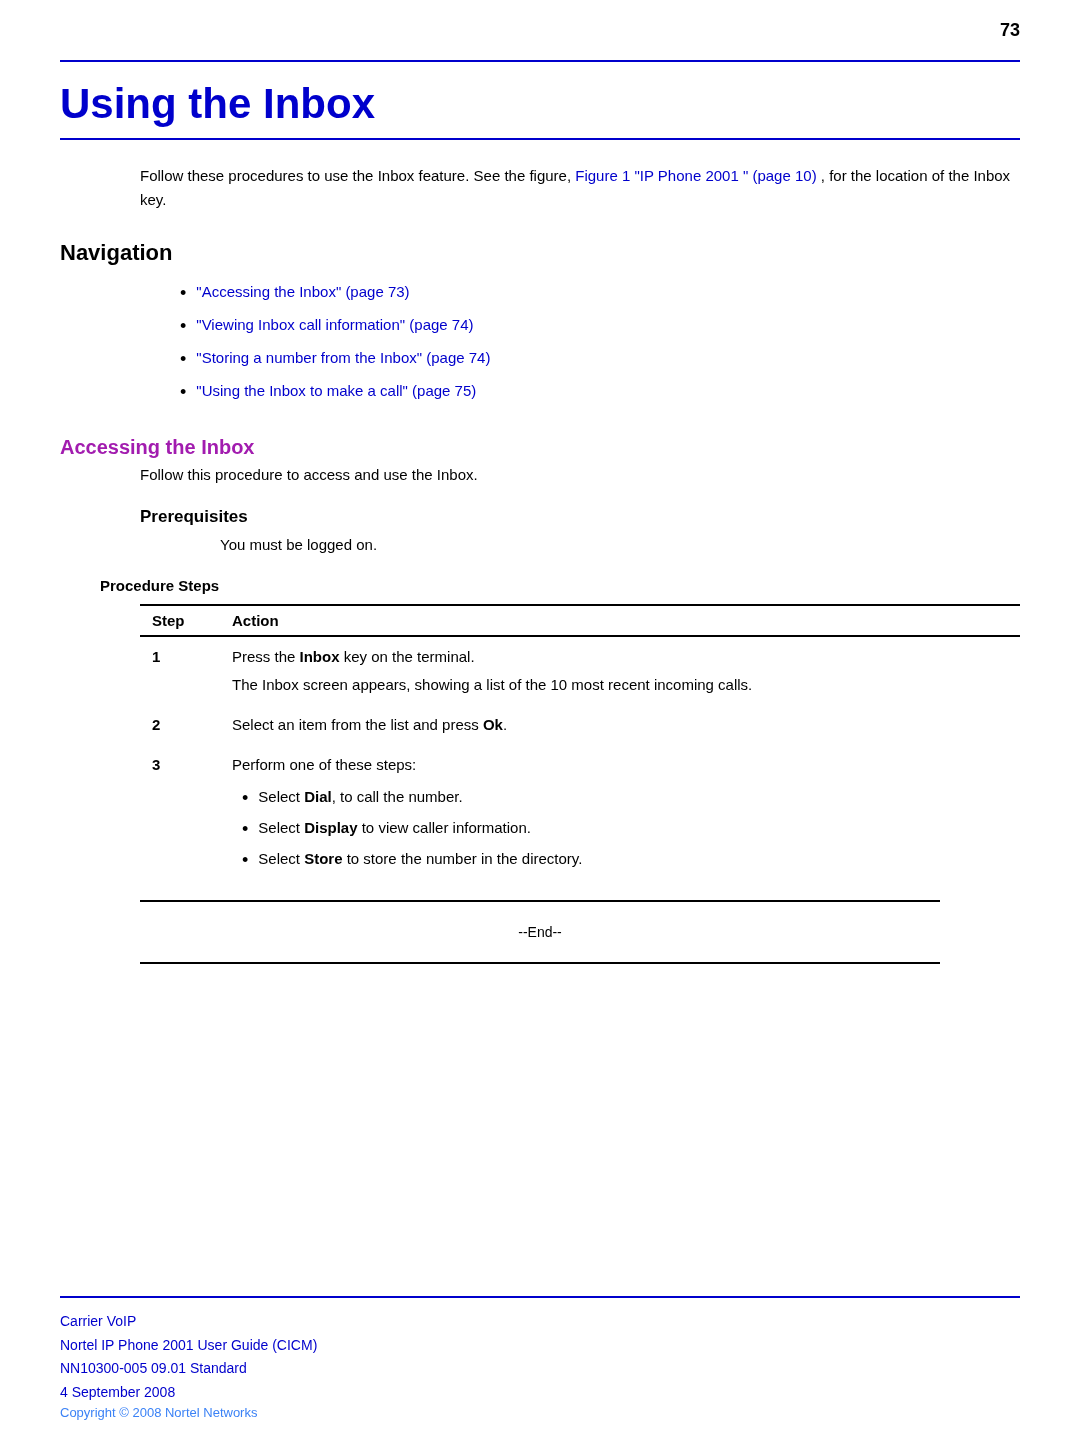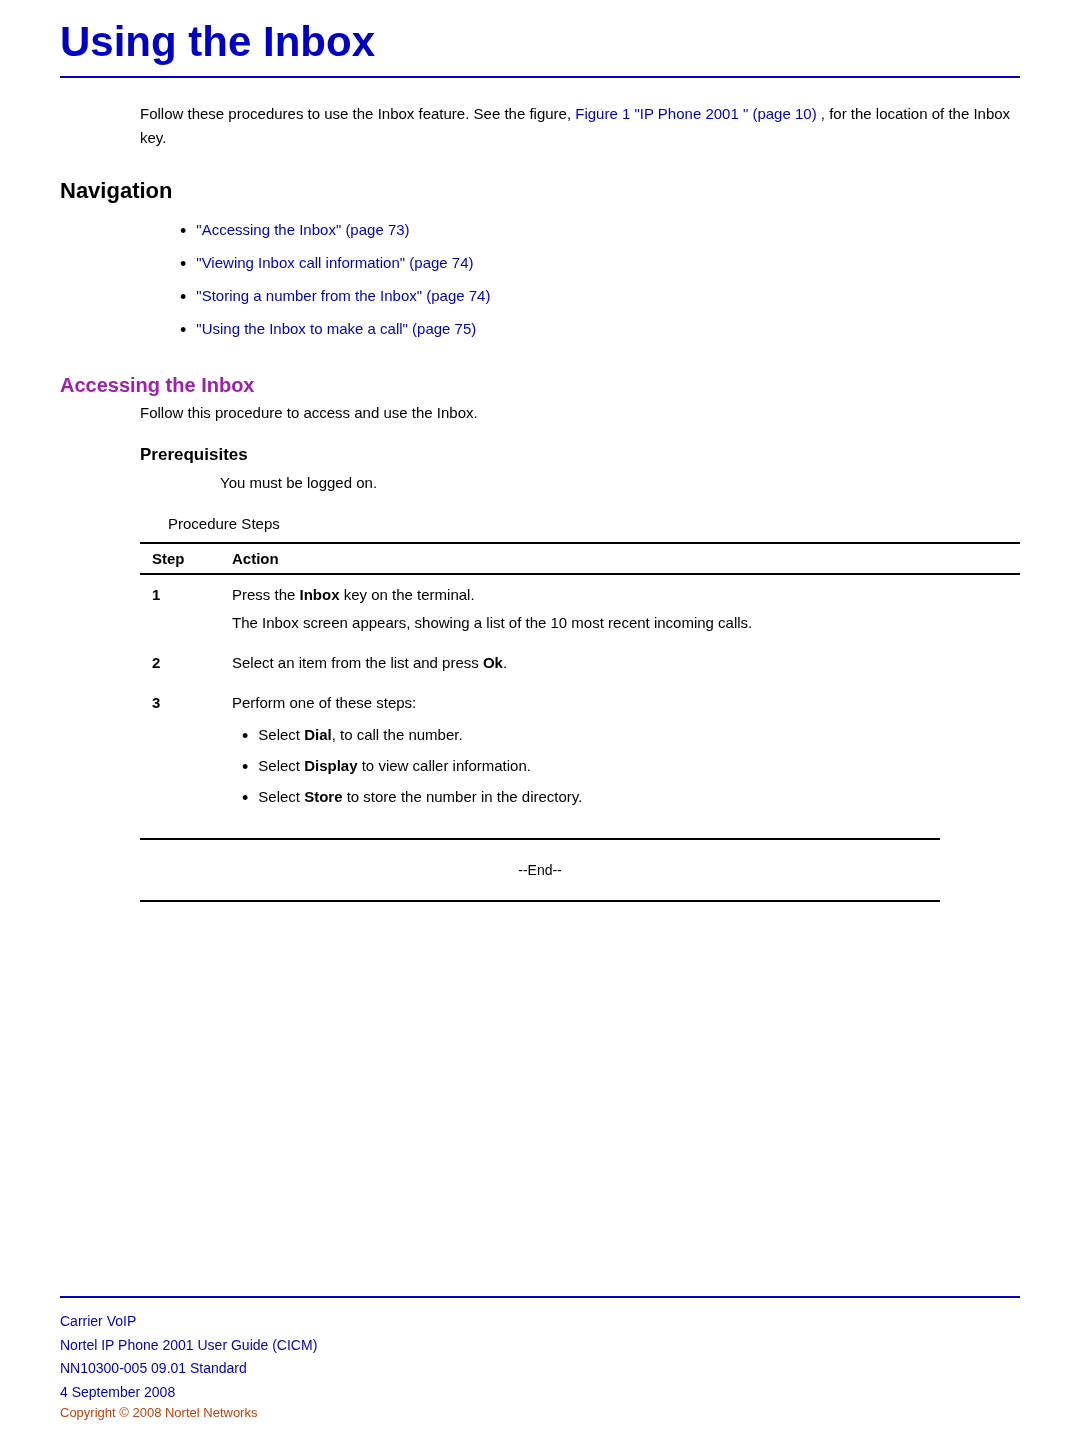--- a/index.html
+++ b/index.html
@@ -131,23 +131,23 @@
 
     .prerequisites-text {
       margin-left: 160px;
       margin-bottom: 20px;
       font-size: 15px;
       line-height: 1.6;
     }
 
     .procedure-steps-heading {
       font-size: 15px;
-      font-weight: normal;
-      color: #000000;
-      margin-left: 108px;
+      font-weight: bold;
+      color: #000000;
+      margin-left: 40px;
       margin-bottom: 10px;
     }
 
     .procedure-table-wrapper {
       margin-left: 80px;
       margin-right: 0;
       margin-bottom: 0;
     }
 
     .procedure-table {
@@ -238,29 +238,33 @@
     .footer-center span {
       color: #0000cc;
       font-size: 14px;
       text-decoration: none;
       display: block;
       line-height: 1.7;
     }
 
     .footer-copyright {
       font-size: 13px;
-      color: #c2410c;
+      color: #3b82f6;
       text-align: left;
     }
   </style>
 </head>
 <body>
 
 <div class="page-container">
 
+  <div style="position: relative;">
+    <hr class="top-rule">
+    <div class="page-number">73</div>
+  </div>
 
   <div class="content-area">
 
     <h1 class="chapter-title">Using the Inbox</h1>
     <hr class="title-rule">
 
     <p class="intro-paragraph">
       <span>Follow these procedures to use the Inbox feature. See the figure, </span><a href="#">Figure 1 "IP Phone 2001 " (page 10)</a><span> , for the location of the Inbox key.</span>
     </p>
 

